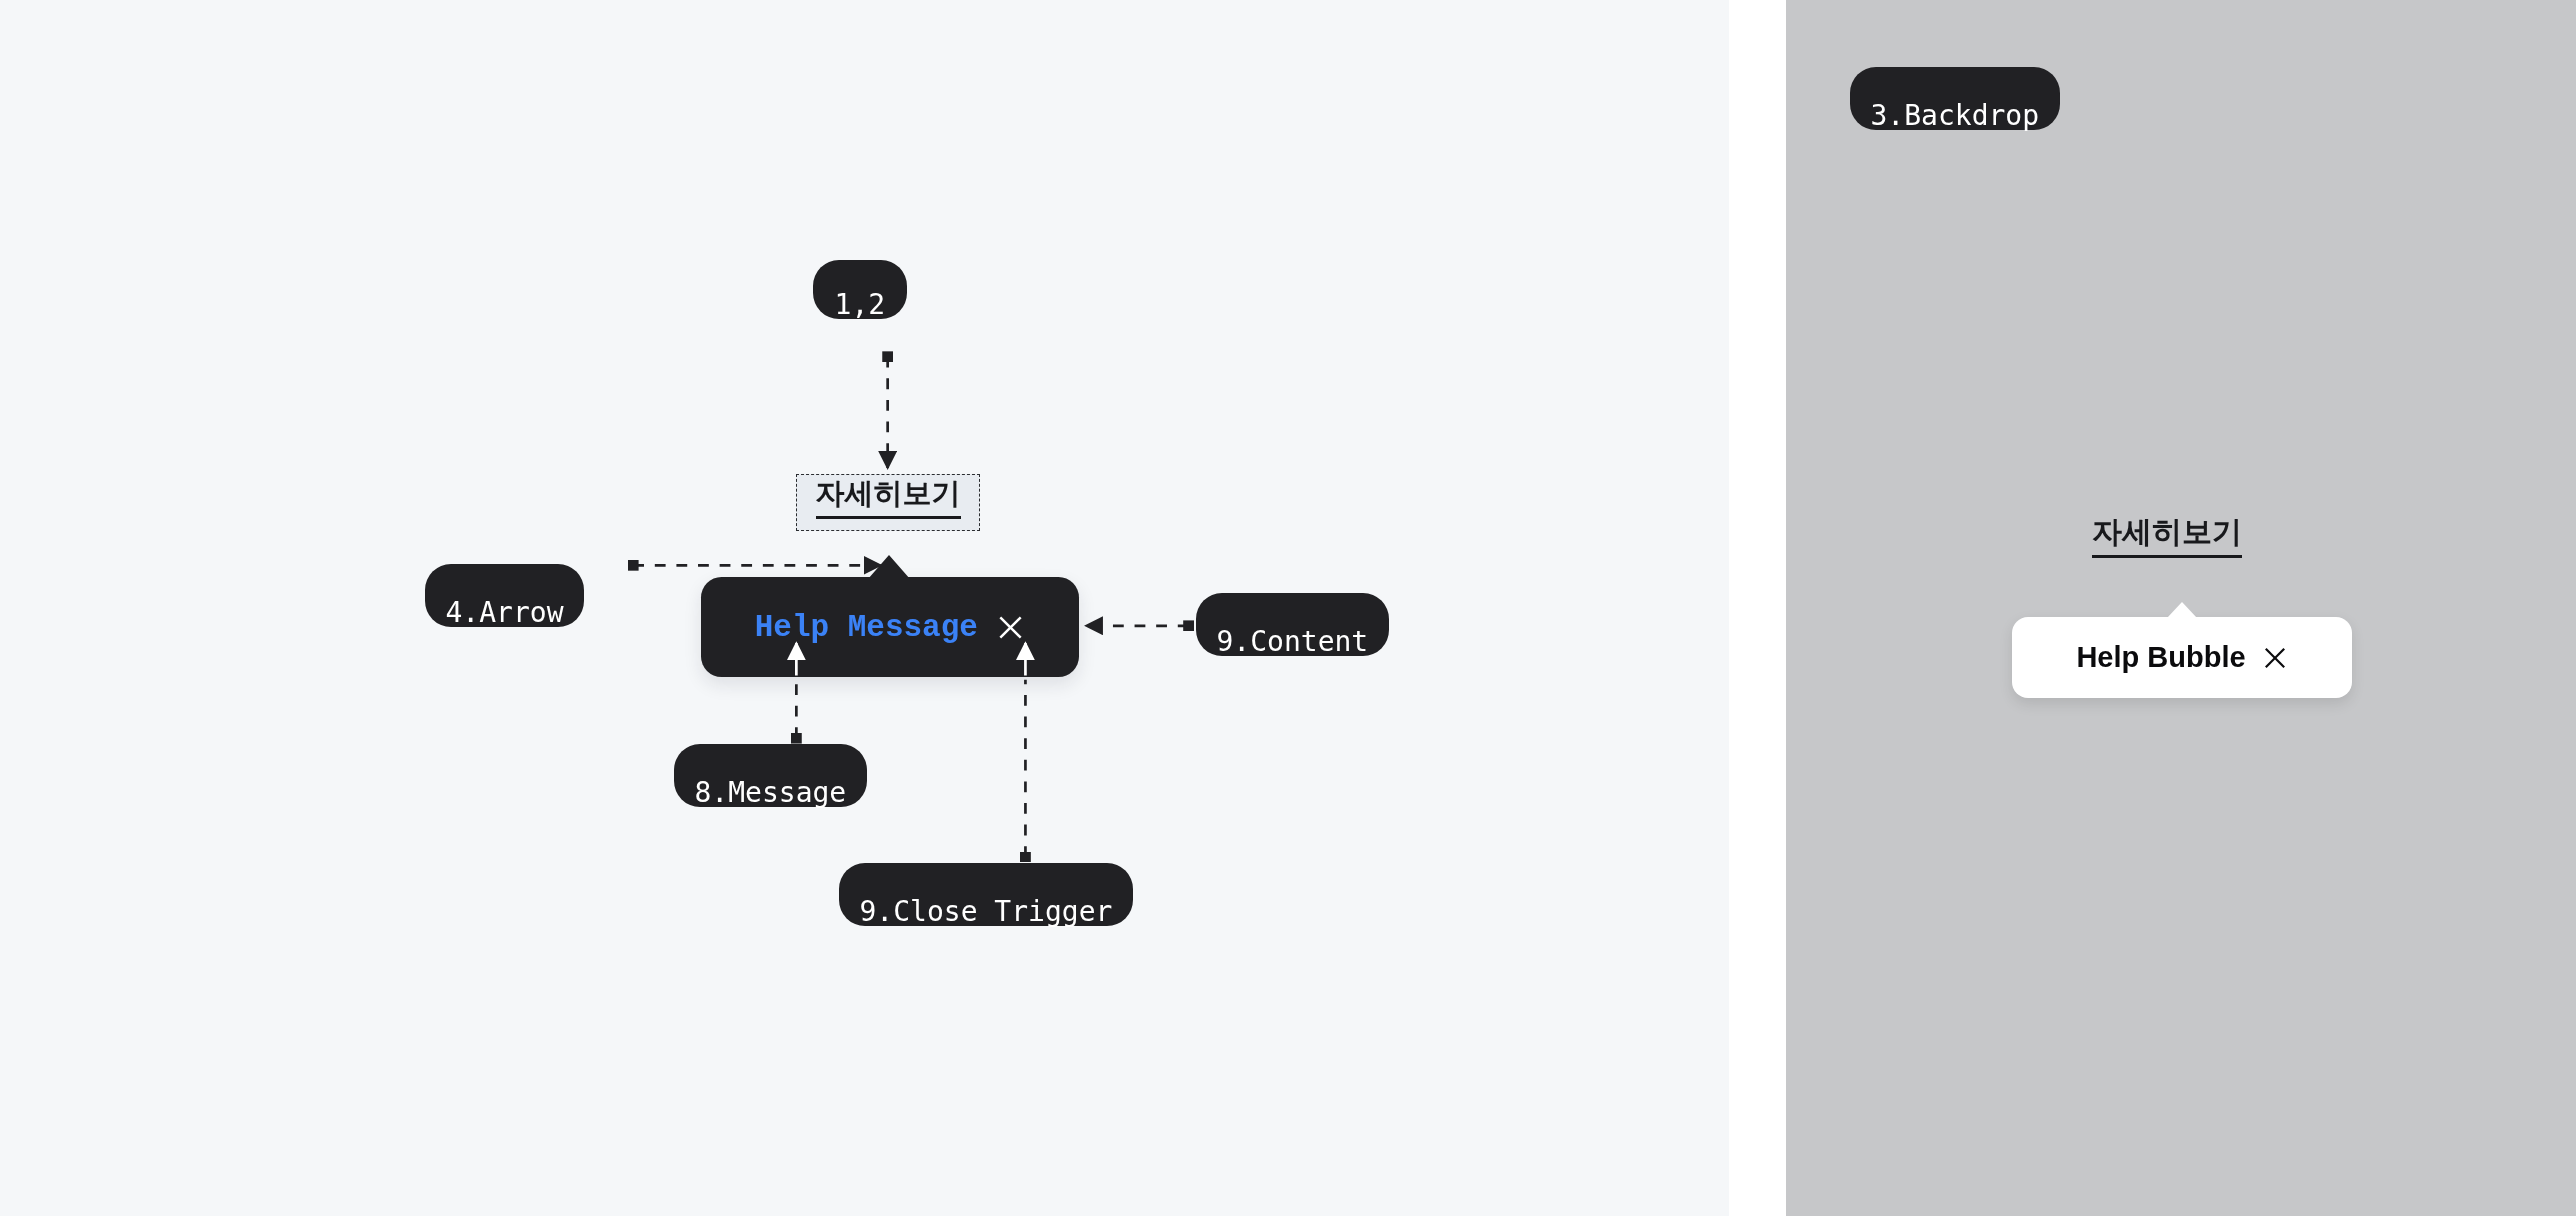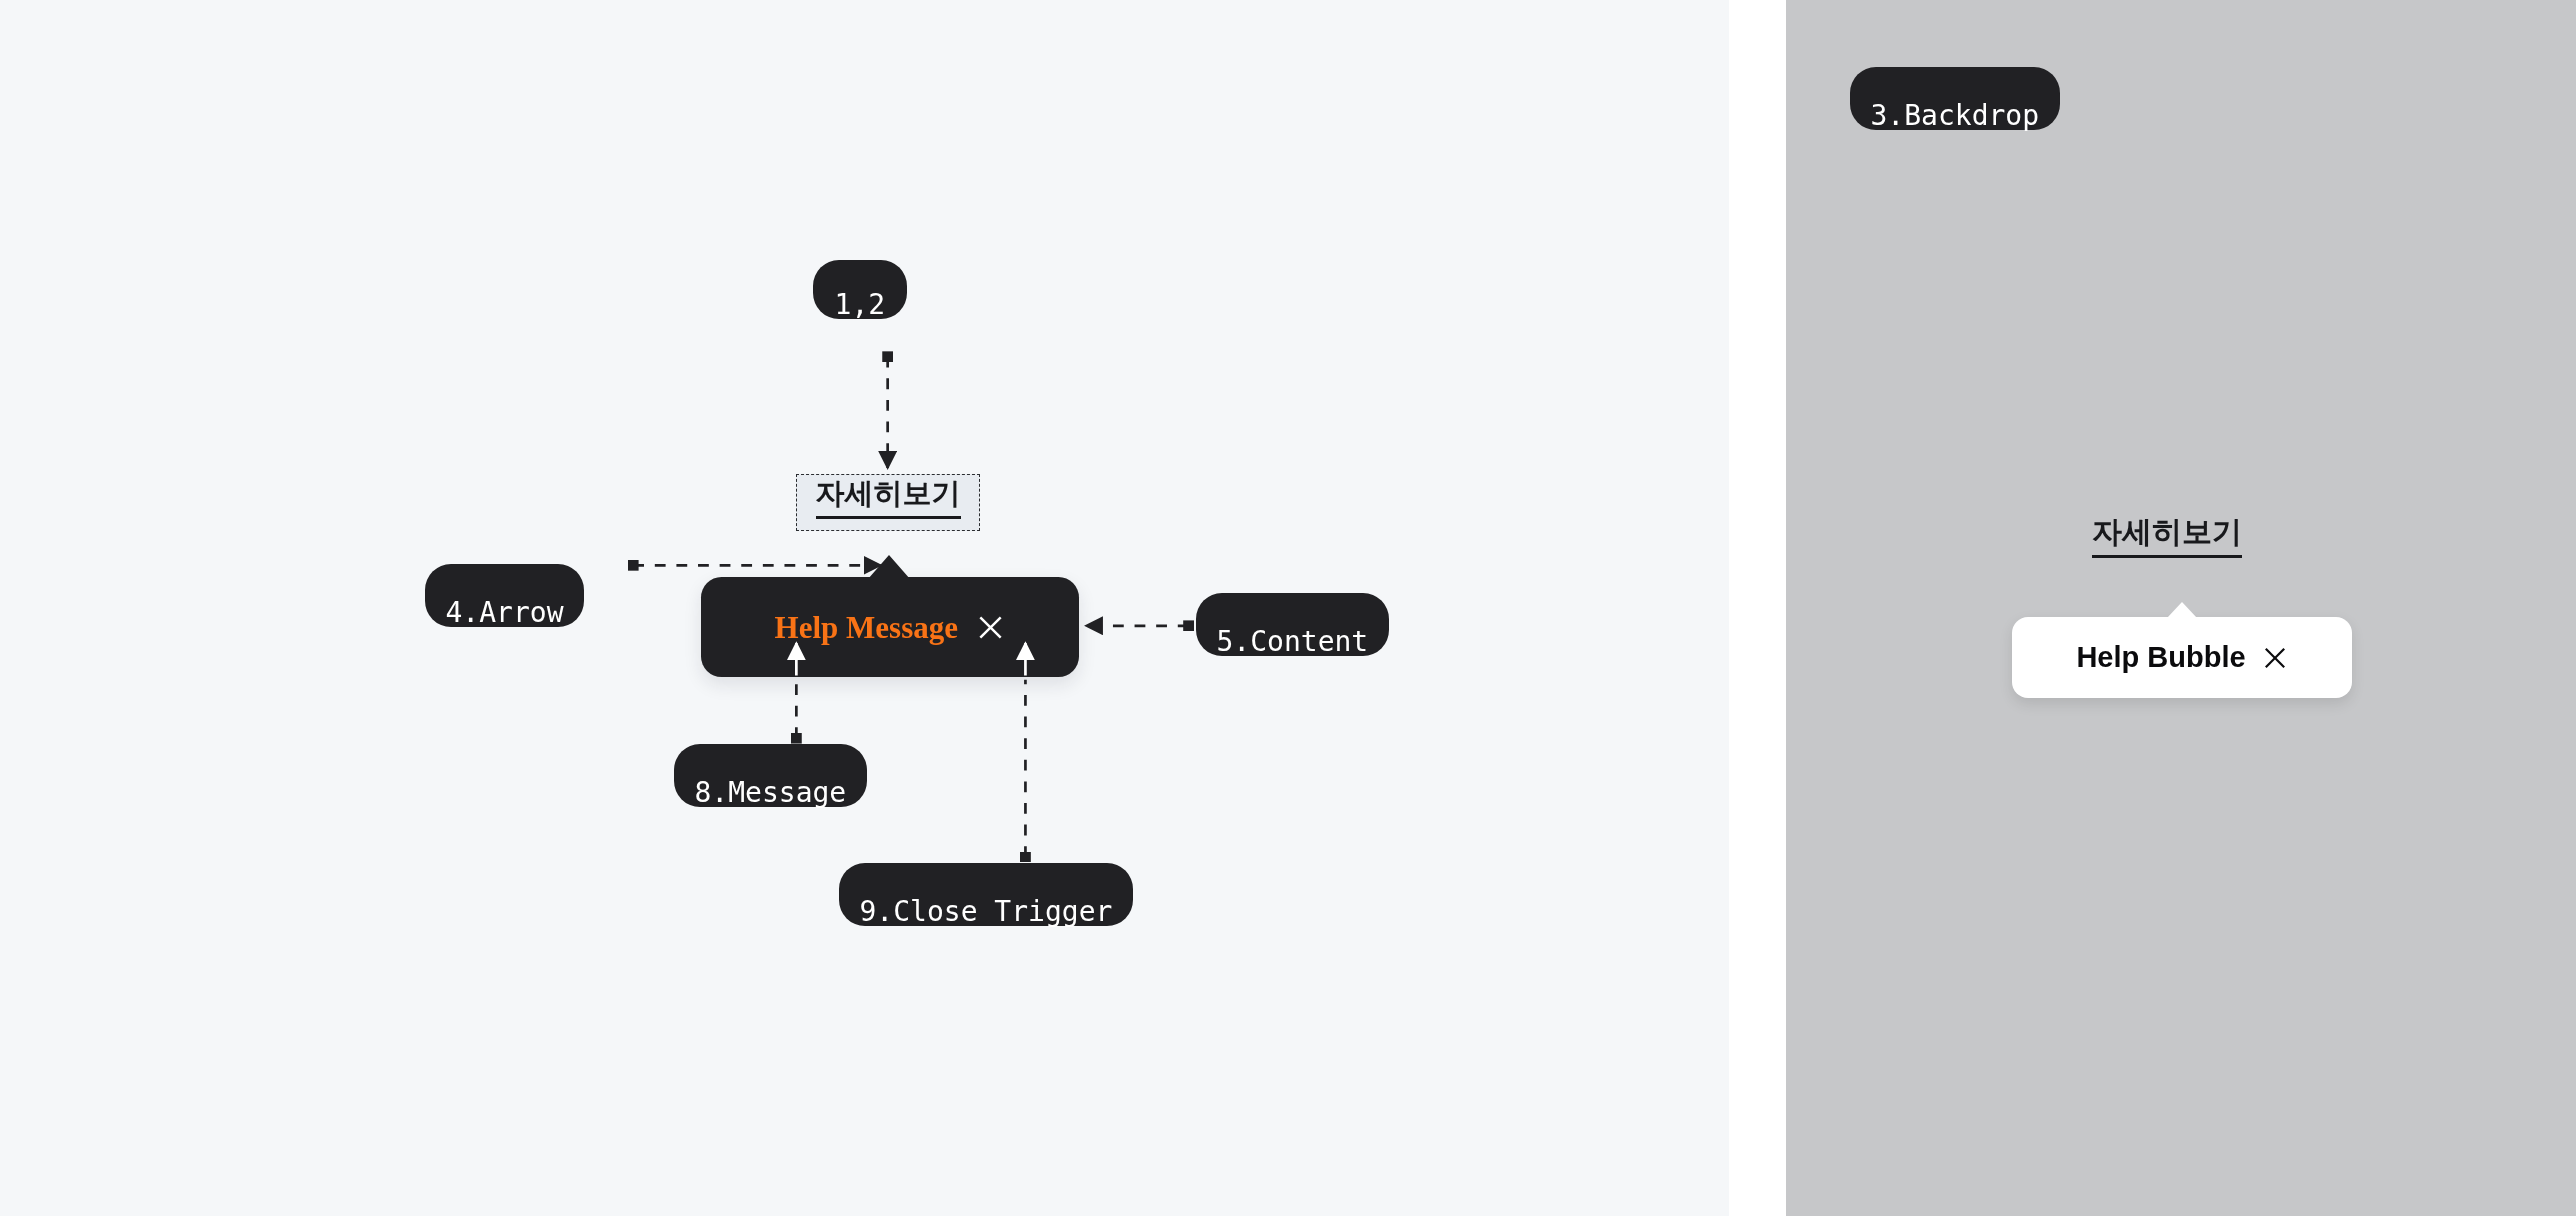--- a/index.html
+++ b/index.html
@@ -116,24 +116,24 @@
     background: #212124;
     border-radius: 20.5px;
     box-shadow: 0 7.6px 18.4px rgba(25,30,45,0.10);
     display: flex;
     align-items: center;
     justify-content: center;
     gap: 18.4px;
     box-sizing: border-box;
   }
   .bubble-dark .btext {
-    font-family: Liberation Serif, serif;
+    font-family: Liberation Mono, monospace;
     font-weight: 700;
     font-size: 31px;
-    color: #f97316;
+    color: #3b82f6;
     white-space: nowrap;
     line-height: 1;
   }
   .bubble-dark .tail {
     position: absolute;
     left: 50%;
     top: -22px;
     margin-left: -21.6px;
     width: 0; height: 0;
     border-left: 21.6px solid transparent;
@@ -210,21 +210,21 @@
           <line x1="46" y1="8" x2="8" y2="46" stroke="#ffffff" stroke-width="4.5" stroke-linecap="butt"></line>
         </svg>
       </span>
     </div>
 
     <div class="pill round" style="left:425px; top:534px;margin-top:30px;">
       <span>4.Arrow</span>
     </div>
 
     <div class="pill round" style="left:1196px; top:593px;">
-      <span>5.Content</span>
+      <span>9.Content</span>
     </div>
 
     <div class="pill round" style="left:674px; top:744px;">
       <span>8.Message</span>
     </div>
 
     <div class="pill round" style="left:839px; top:863px;">
       <span>9.Close Trigger</span>
     </div>
 

